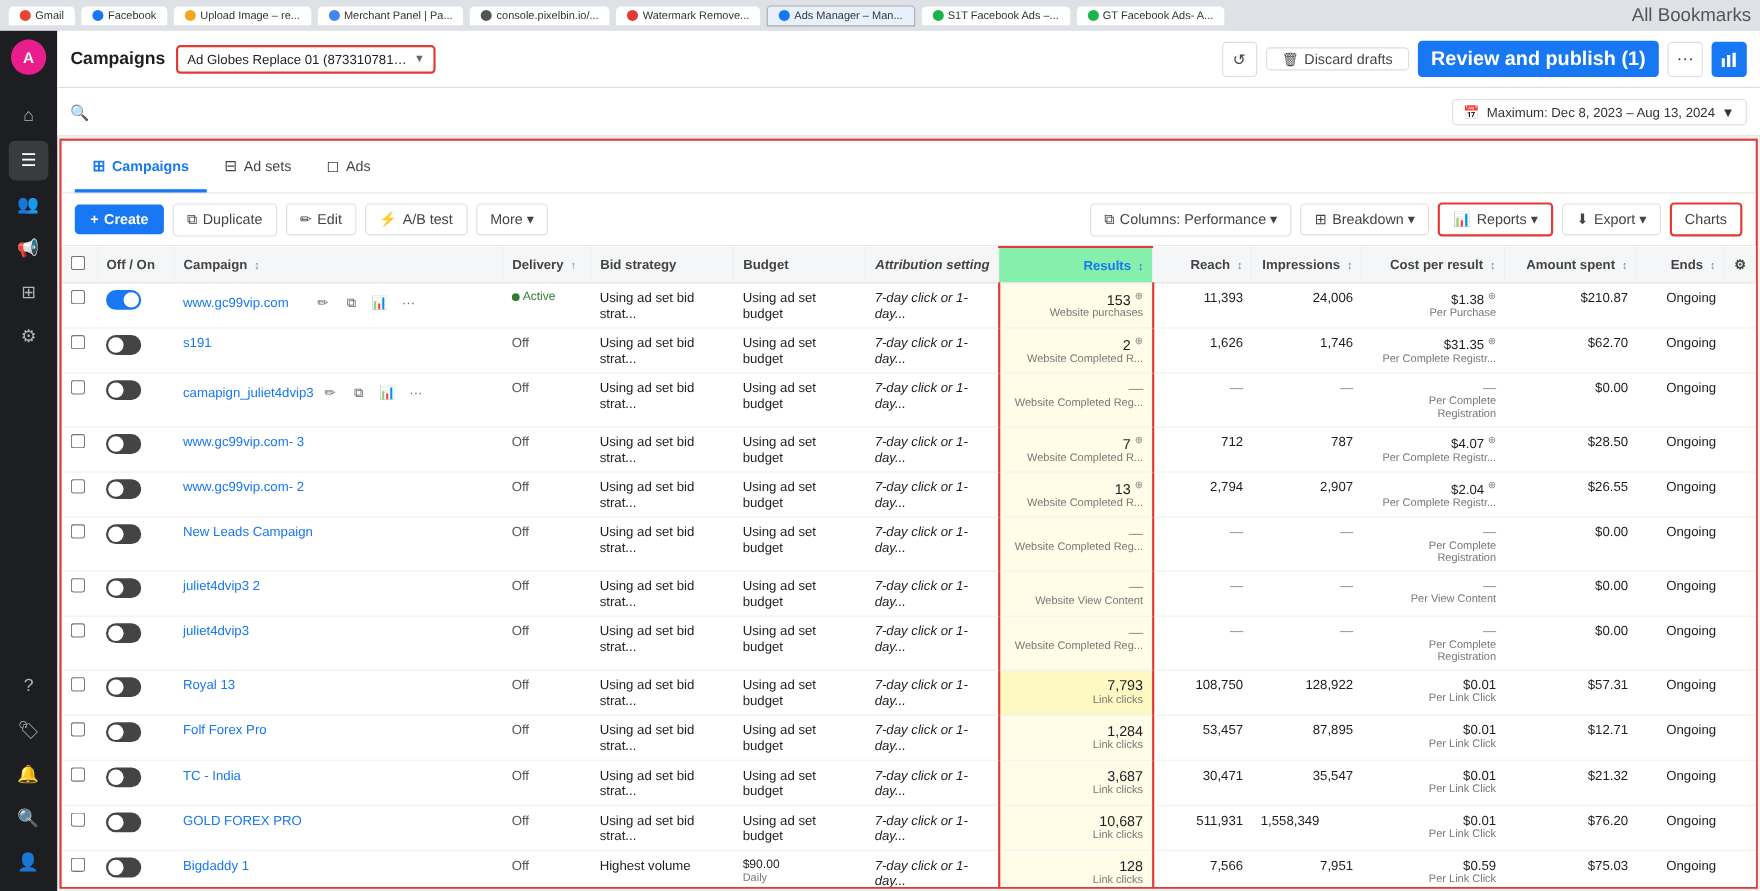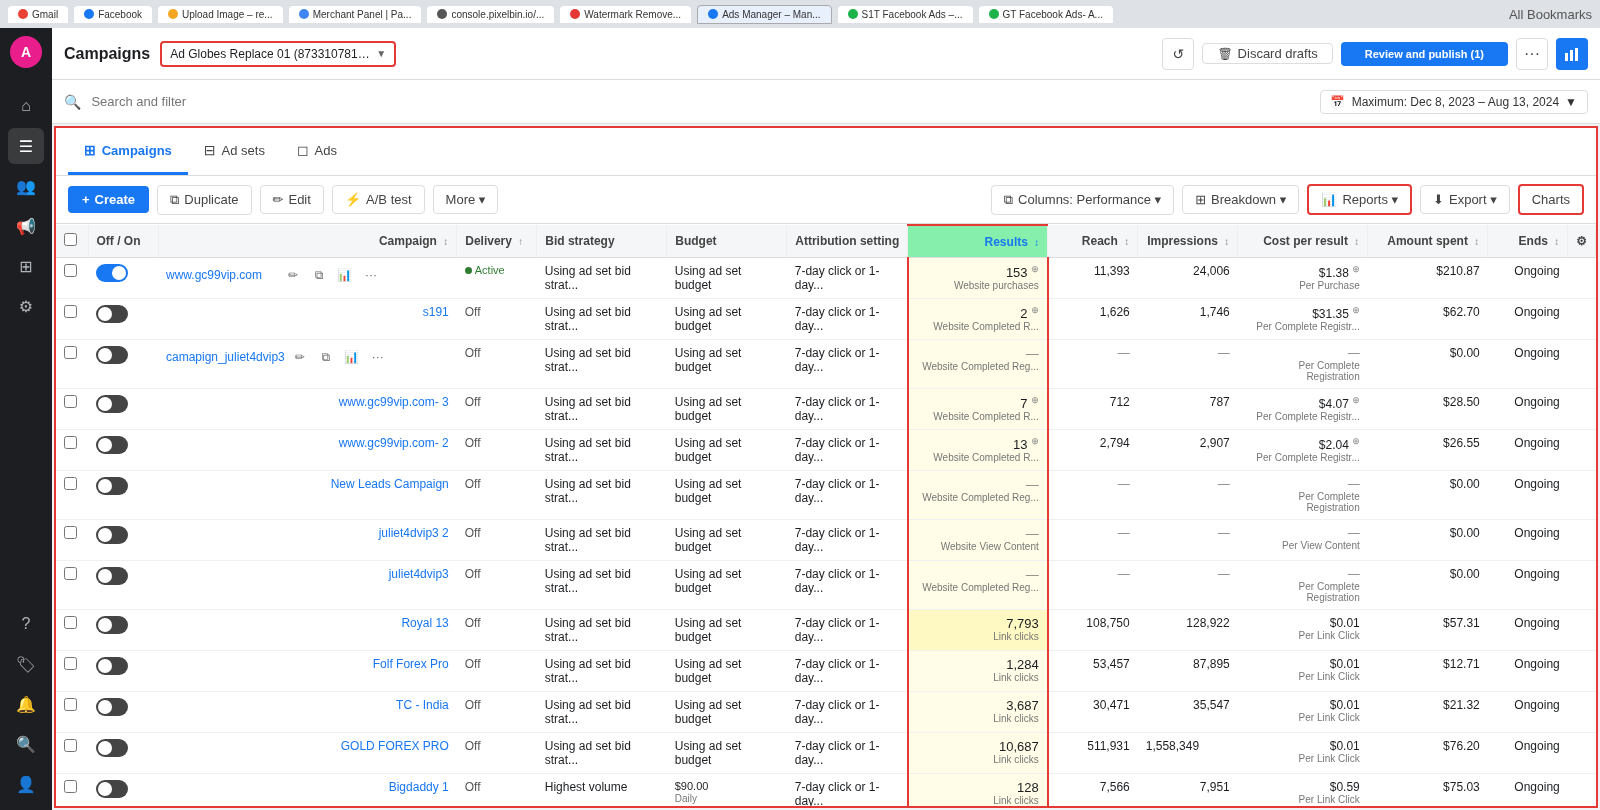--- a/index.html
+++ b/index.html
@@ -98,23 +98,23 @@
       background: #fff; display: flex; align-items: center; justify-content: center;
       cursor: pointer; color: #444; font-size: 14px;
     }
     .discard-btn {
       padding: 2px 14px; border: 1px solid #ddd; border-radius: 4px;
       background: #fff; cursor: pointer; font-size: 13px; color: #444;
       display: flex; align-items: center; gap: 5px;
     }
     .discard-btn::before { content: '🗑'; font-size: 12px; }
     .publish-btn {
-      padding: 6px 24px; border-radius: 4px;
+      padding: 6px 12px; border-radius: 4px;
       background: #1877f2; color: #fff; cursor: pointer;
-      font-size: 11px; font-weight: 600; border: none;
+      font-size: 18px; font-weight: 600; border: none;
     }
     .more-dots-btn {
       width: 32px; height: 32px; border: 1px solid #ddd; border-radius: 4px;
       background: #fff; cursor: pointer; display: flex; align-items: center;
       justify-content: center; font-size: 16px; color: #444;
     }
     .chart-icon-btn {
       width: 32px; height: 32px; background: #1877f2; border-radius: 4px;
       display: flex; align-items: center; justify-content: center;
       color: #fff; cursor: pointer; font-size: 14px;
@@ -261,25 +261,25 @@
     }
     th .sort-icon { font-size: 10px; color: #888; margin-left: 3px; }
     td {
       padding: 6px 8px;
       border-bottom: 1px solid #f0f0f0;
       vertical-align: top;
       color: #1c1e21;
     }
     .col-checkbox { width: 32px; }
     .col-toggle { width: 70px; }
-    .col-campaign { min-width: 160px; max-width: 200px; text-align: right; }
+    .col-campaign { min-width: 160px; max-width: 200px; }
     .col-delivery { width: 80px; }
     .col-bid { width: 130px; }
     .col-budget { width: 120px; }
-    .col-attr { width: 120px; }
+    .col-attr { width: 120px; font-style: italic; }
     .col-results { width: 140px; text-align: right; }
     .col-reach { width: 90px; text-align: right; }
     .col-impressions { width: 100px; text-align: right; }
     .col-cpr { width: 130px; text-align: right; }
     .col-amount { width: 120px; text-align: right; }
     .col-ends { width: 80px; text-align: right; }
 
     .campaign-link { color: #1877f2; text-decoration: none; cursor: pointer; }
     .toggle-on { 
       width: 32px; height: 18px; border-radius: 9px; background: #1877f2;
@@ -369,21 +369,21 @@
   </div>
   <div class="browser-tab">
     <div class="browser-tab-dot" style="background:#1bb34a"></div>
     <span>S1T Facebook Ads –...</span>
   </div>
   <div class="browser-tab">
     <div class="browser-tab-dot" style="background:#1bb34a"></div>
     <span>GT Facebook Ads- A...</span>
   </div>
   <span style="flex:1"></span>
-  <span style="font-size:13px; color:#555">All Bookmarks</span>
+  <span style="font-size:17px; color:#555">All Bookmarks</span>
 </div>
 
 <div class="app">
 
   <div class="left-sidebar">
     <div class="sidebar-avatar">A</div>
     <div style="height:12px"></div>
     <div class="sidebar-icon">⌂</div>
     <div class="sidebar-icon active">☰</div>
     <div class="sidebar-icon">👥</div>
@@ -421,21 +421,20 @@
             <rect x="0" y="6" width="3" height="8" fill="white"></rect>
             <rect x="5" y="3" width="3" height="11" fill="white"></rect>
             <rect x="10" y="1" width="3" height="13" fill="white"></rect>
           </svg>
         </div>
       </div>
     </div>
 
     <div class="search-bar">
       <span style="color:#888; font-size:14px;">🔍</span>
-      <input class="search-input" type="text" placeholder="Search and filter" style="">
       <div class="toolbar-spacer"></div>
       <div class="date-range-selector">
         <span>📅</span>
         <span>Maximum: Dec 8, 2023 – Aug 13, 2024</span>
         <span>▼</span>
       </div>
     </div>
 
     <div class="table-container-outer">
 

